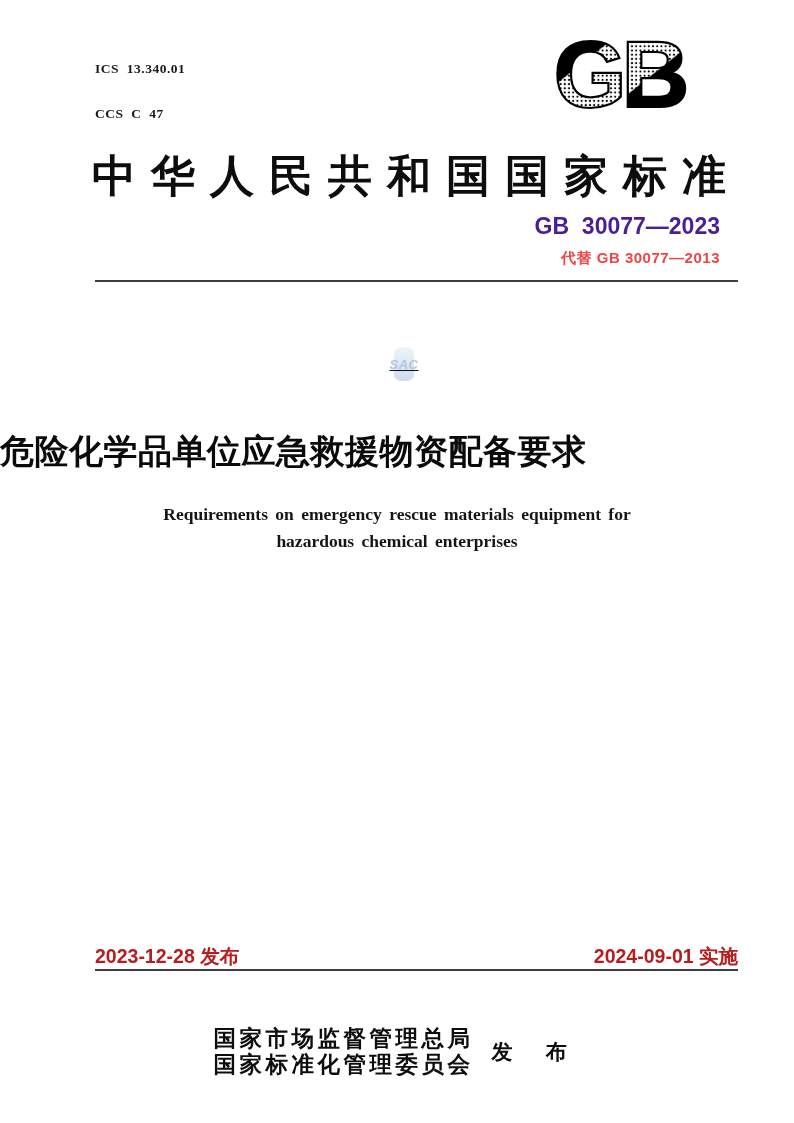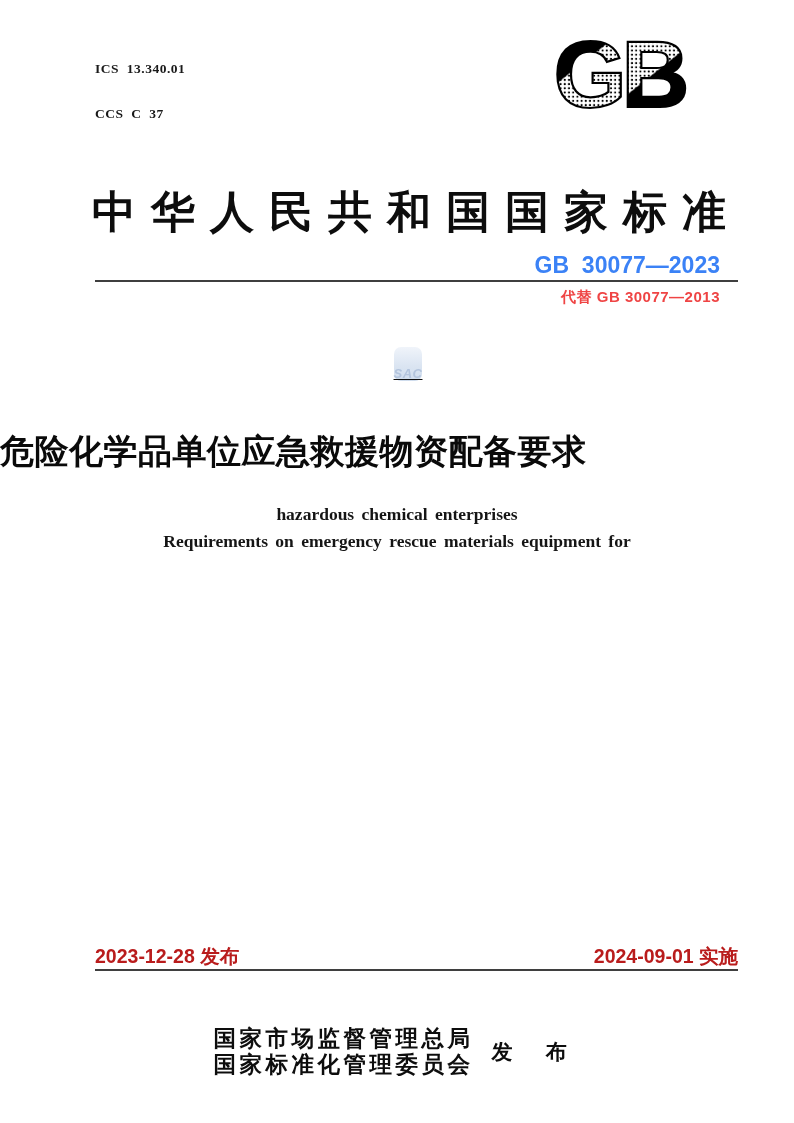--- a/index.html
+++ b/index.html
@@ -35,33 +35,31 @@
   }
 
   
   .nat-title {
     position: absolute;
     left: 92px; top: 147px;
     font: bold 44px "Liberation Serif", serif;
     letter-spacing: 15px;
     white-space: nowrap;
     color: #0d0d0d;
-    margin-top: 36px;
   }
 
   .std-no-block {
     position: absolute;
     right: 74px; top: 213px;
     text-align: right;
   }
   .std-no {
     font: bold 23px "Liberation Sans", sans-serif;
     white-space: pre;
-    color: #3b82f6;
-    margin-top: 39px;
+    color: #4c1d95;
   }
   .replaces {
     margin-top: 9px;
     font: bold 15px "Liberation Sans", sans-serif;
     letter-spacing: 0.5px;
     color: #ef4444;
   }
 
   .rule {
     position: absolute;
@@ -70,24 +68,24 @@
     height: 2px;
     background: #3f3f3f;
   }
   .rule-top { top: 280px; }
   .rule-bottom { top: 969px; }
 
   
   .watermark {
     position: absolute;
     left: 394px; top: 347px;
-    width: 28px; height: 34px;
+    width: 20px; height: 34px;
     border-radius: 7px;
     background: linear-gradient(180deg, #f0f4fa 0%, #dbe5f2 55%, #cfdced 100%);
-    display: flex; align-items: flex-end; justify-content: center; text-decoration: underline;
+    display: flex; align-items: center; justify-content: center; text-decoration: underline;
   }
   .watermark span {
     font: bold italic 13px "Liberation Sans", sans-serif;
     color: #b3c4dd;
     letter-spacing: 0.5px;
   }
 
   
   .doc-title-cn {
     position: absolute;
@@ -145,21 +143,21 @@
     color: #0d0d0d;
   }
 </style>
 </head>
 <body>
 
 <div class="page">
 
   <div class="ics-block">
     <div>ICS  13.340.01</div>
-    <div>CCS  C  37</div>
+    <div>CCS  C  47</div>
   </div>
 
   <svg class="gb-logo" width="162" height="86" viewBox="0 0 162 86">
     <defs>
       <pattern id="gbdots" width="4.2" height="4.2" patternUnits="userSpaceOnUse">
         <circle cx="1.6" cy="1.6" r="1.05" fill="#000"></circle>
       </pattern>
       <linearGradient id="gbdiag" x1="0" y1="0" x2="1" y2="1">
         <stop offset="0" stop-color="#000" stop-opacity="1"></stop>
         <stop offset="0.30" stop-color="#000" stop-opacity="1"></stop>
@@ -181,22 +179,22 @@
   </div>
 
   <div class="rule rule-top"></div>
 
   <div class="watermark">
     <span>SAC</span>
   </div>
 
   <div class="doc-title-cn">危险化学品单位应急救援物资配备要求</div>
   <div class="doc-title-en">
+    <div>Requirements on emergency rescue materials equipment for</div>
     <div>hazardous chemical enterprises</div>
-    <div>Requirements on emergency rescue materials equipment for</div>
   </div>
 
   <div class="dates-row">
     <span>2023-12-28 发布</span>
     <span>2024-09-01 实施</span>
   </div>
 
   <div class="rule rule-bottom"></div>
 
   <div class="publisher-row">

